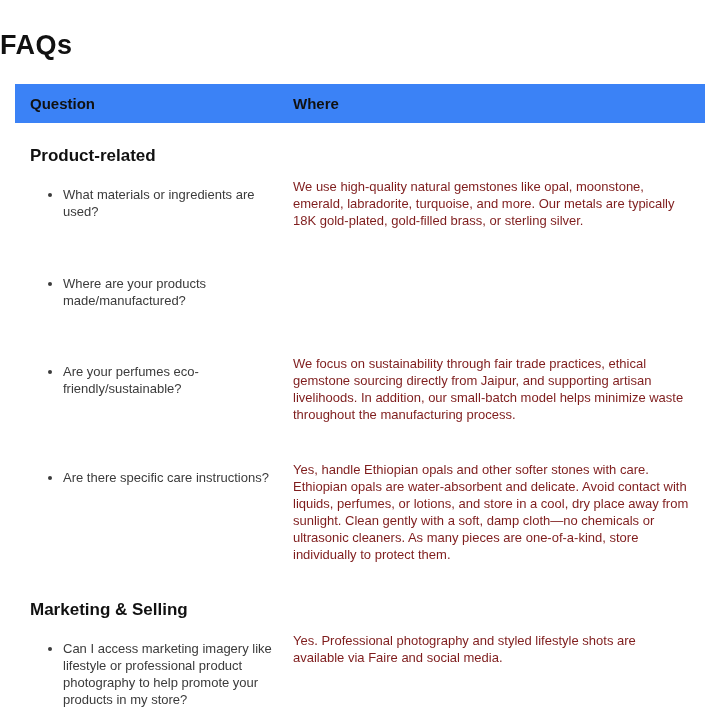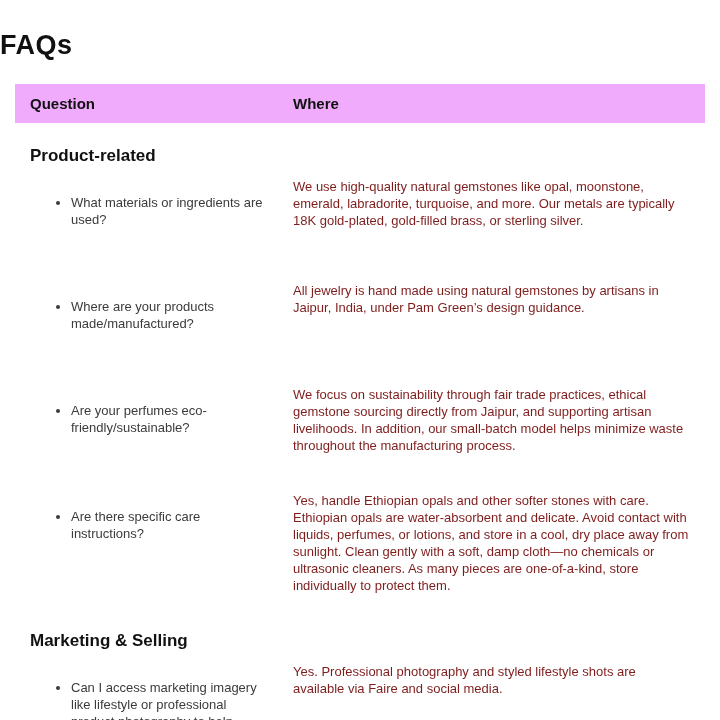--- a/index.html
+++ b/index.html
@@ -22,21 +22,21 @@
     text-align: left;
     font-size: 27px;
     line-height: 30px;
     font-weight: 700;
     letter-spacing: 0.5px;
     color: #111111;
   }
   .table-header {
     margin: 0 15px;
     height: 39px;
-    background: #f0abfc;
+    background: #3b82f6;
     display: grid;
     grid-template-columns: 278px 1fr;
     align-items: center;
   }
   .table-header .col-header {
     font-size: 15px;
     font-weight: 700;
     color: #111111;
   }
   .table-header .col-header.q { padding-left: 15px; }
@@ -55,21 +55,21 @@
     display: grid;
     grid-template-columns: 278px 1fr;
     margin-bottom: 38px;
   }
   .q-cell ul {
     margin: 0;
     padding: 0 12px 0 40px;
     list-style: disc outside;
   }
   .q-cell li {
-    margin: 16px;
+    margin: 8px;
     color: #3b3b3b;
   }
   .a-cell {
     padding-right: 15px;
     color: #7f1d1d;
   }
 </style>
 </head>
 <body>
 
@@ -95,21 +95,20 @@
         </div>
         <div class="a-cell">We use high-quality natural gemstones like opal, moonstone, emerald, labradorite, turquoise, and more. Our metals are typically 18K gold-plated, gold-filled brass, or sterling silver.</div>
       </div>
 
       <div class="faq-row">
         <div class="q-cell">
           <ul>
               <li>Where are your products made/manufactured?</li>
             </ul>
         </div>
-        <div class="a-cell">All jewelry is hand made using natural gemstones by artisans in Jaipur, India, under Pam Green’s design guidance.</div>
       </div>
 
       <div class="faq-row">
         <div class="q-cell">
           <ul>
               <li>Are your perfumes eco-friendly/sustainable?</li>
             </ul>
         </div>
         <div class="a-cell">We focus on sustainability through fair trade practices, ethical gemstone sourcing directly from Jaipur, and supporting artisan livelihoods. In addition, our small-batch model helps minimize waste throughout the manufacturing process.</div>
       </div>

